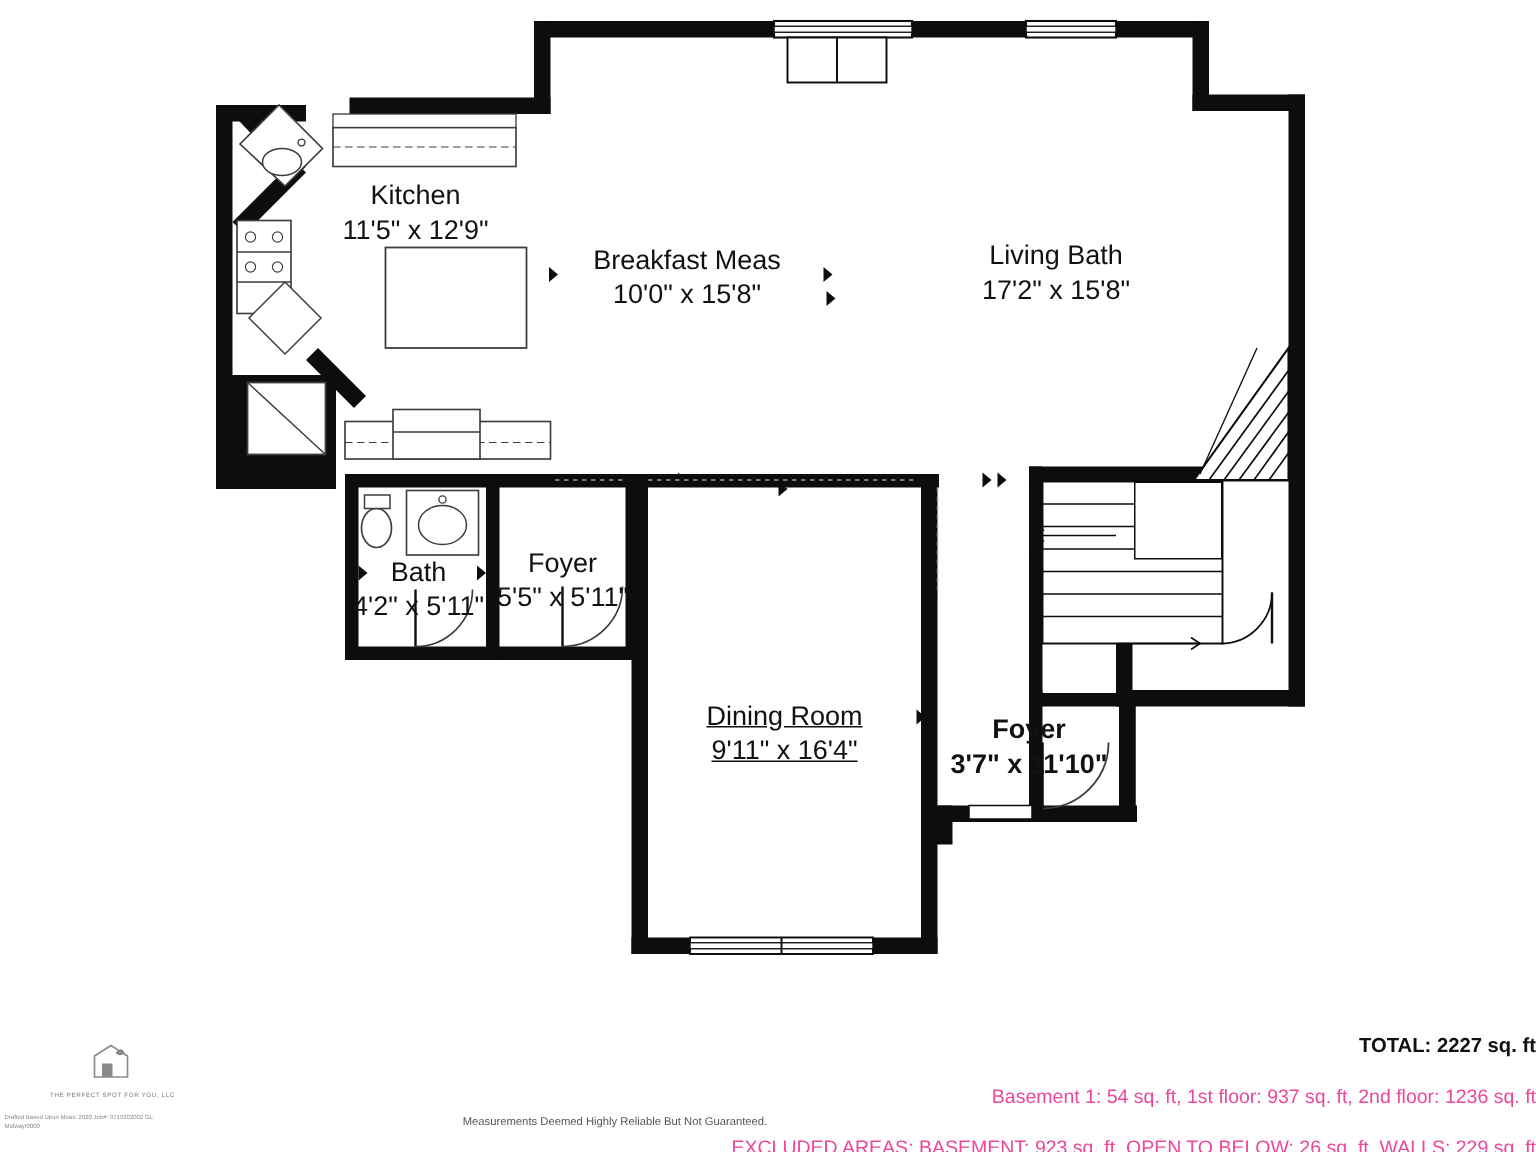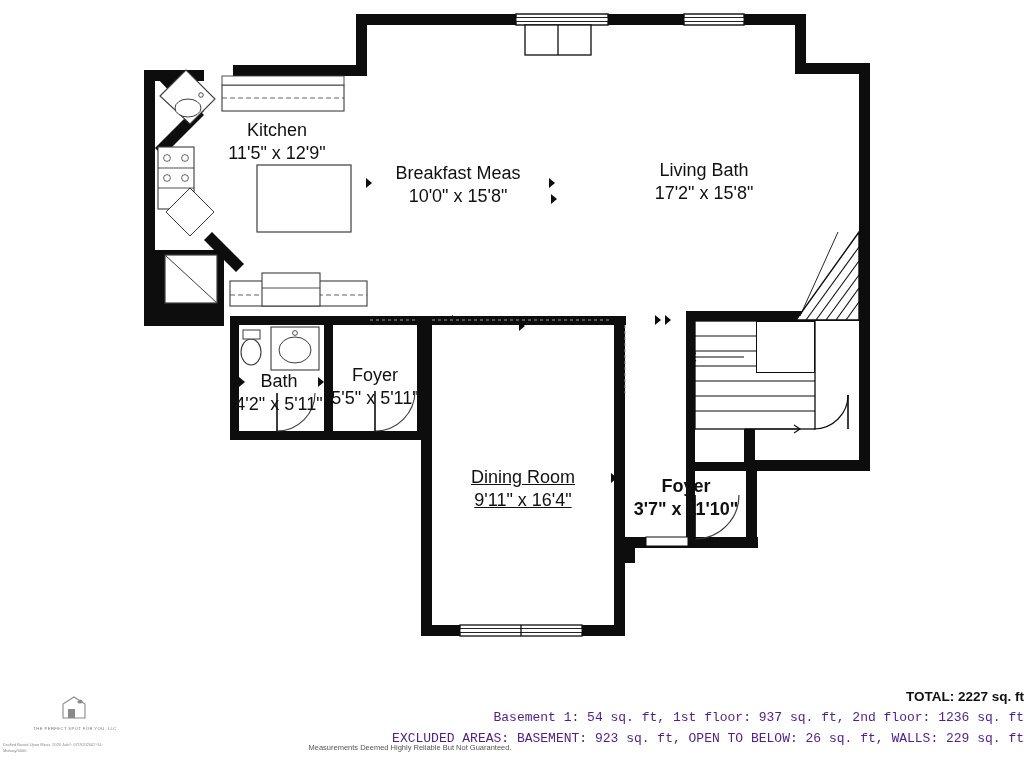--- a/index.html
+++ b/index.html
@@ -39,23 +39,22 @@
     width: 1024px;
     text-align: right;
   }
   .footer-total {
     font-size: 13.5px;
     font-weight: bold;
     color: #111;
   }
   .footer-line {
     font-size: 13px;
-    color: #4c1d95;
-    margin-top: 6px;
-    font-family: Liberation Mono, monospace;
+    color: #ec4899;
+    margin-top: 19px;
   }
   .disclaimer {
     position: absolute;
     left: 0;
     width: 820px;
     text-align: center;
     font-size: 7.5px;
     color: #555;
   }
   .brand {

